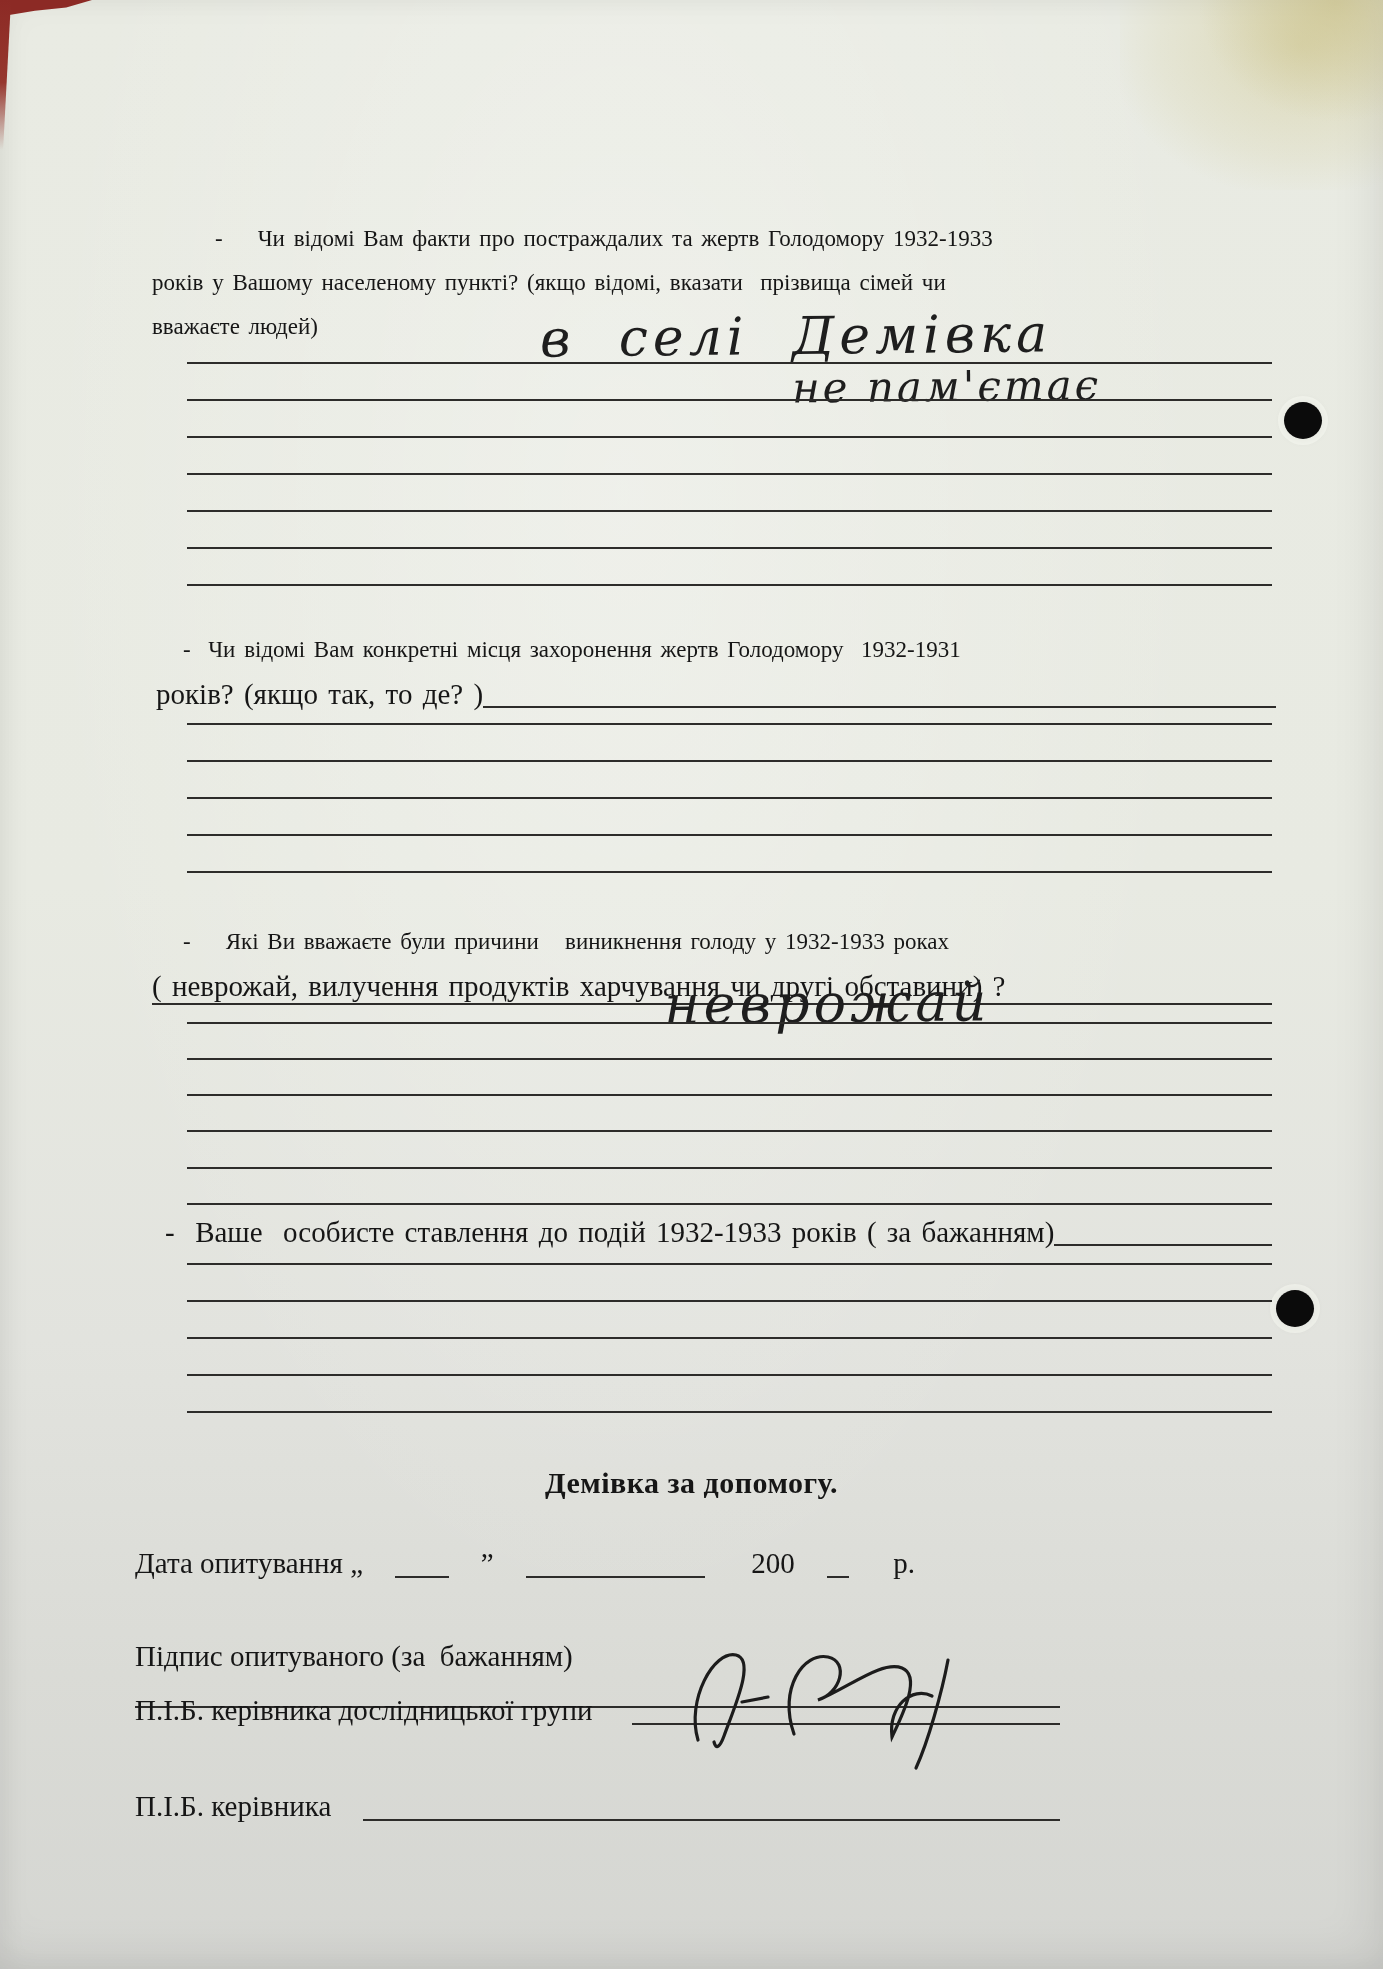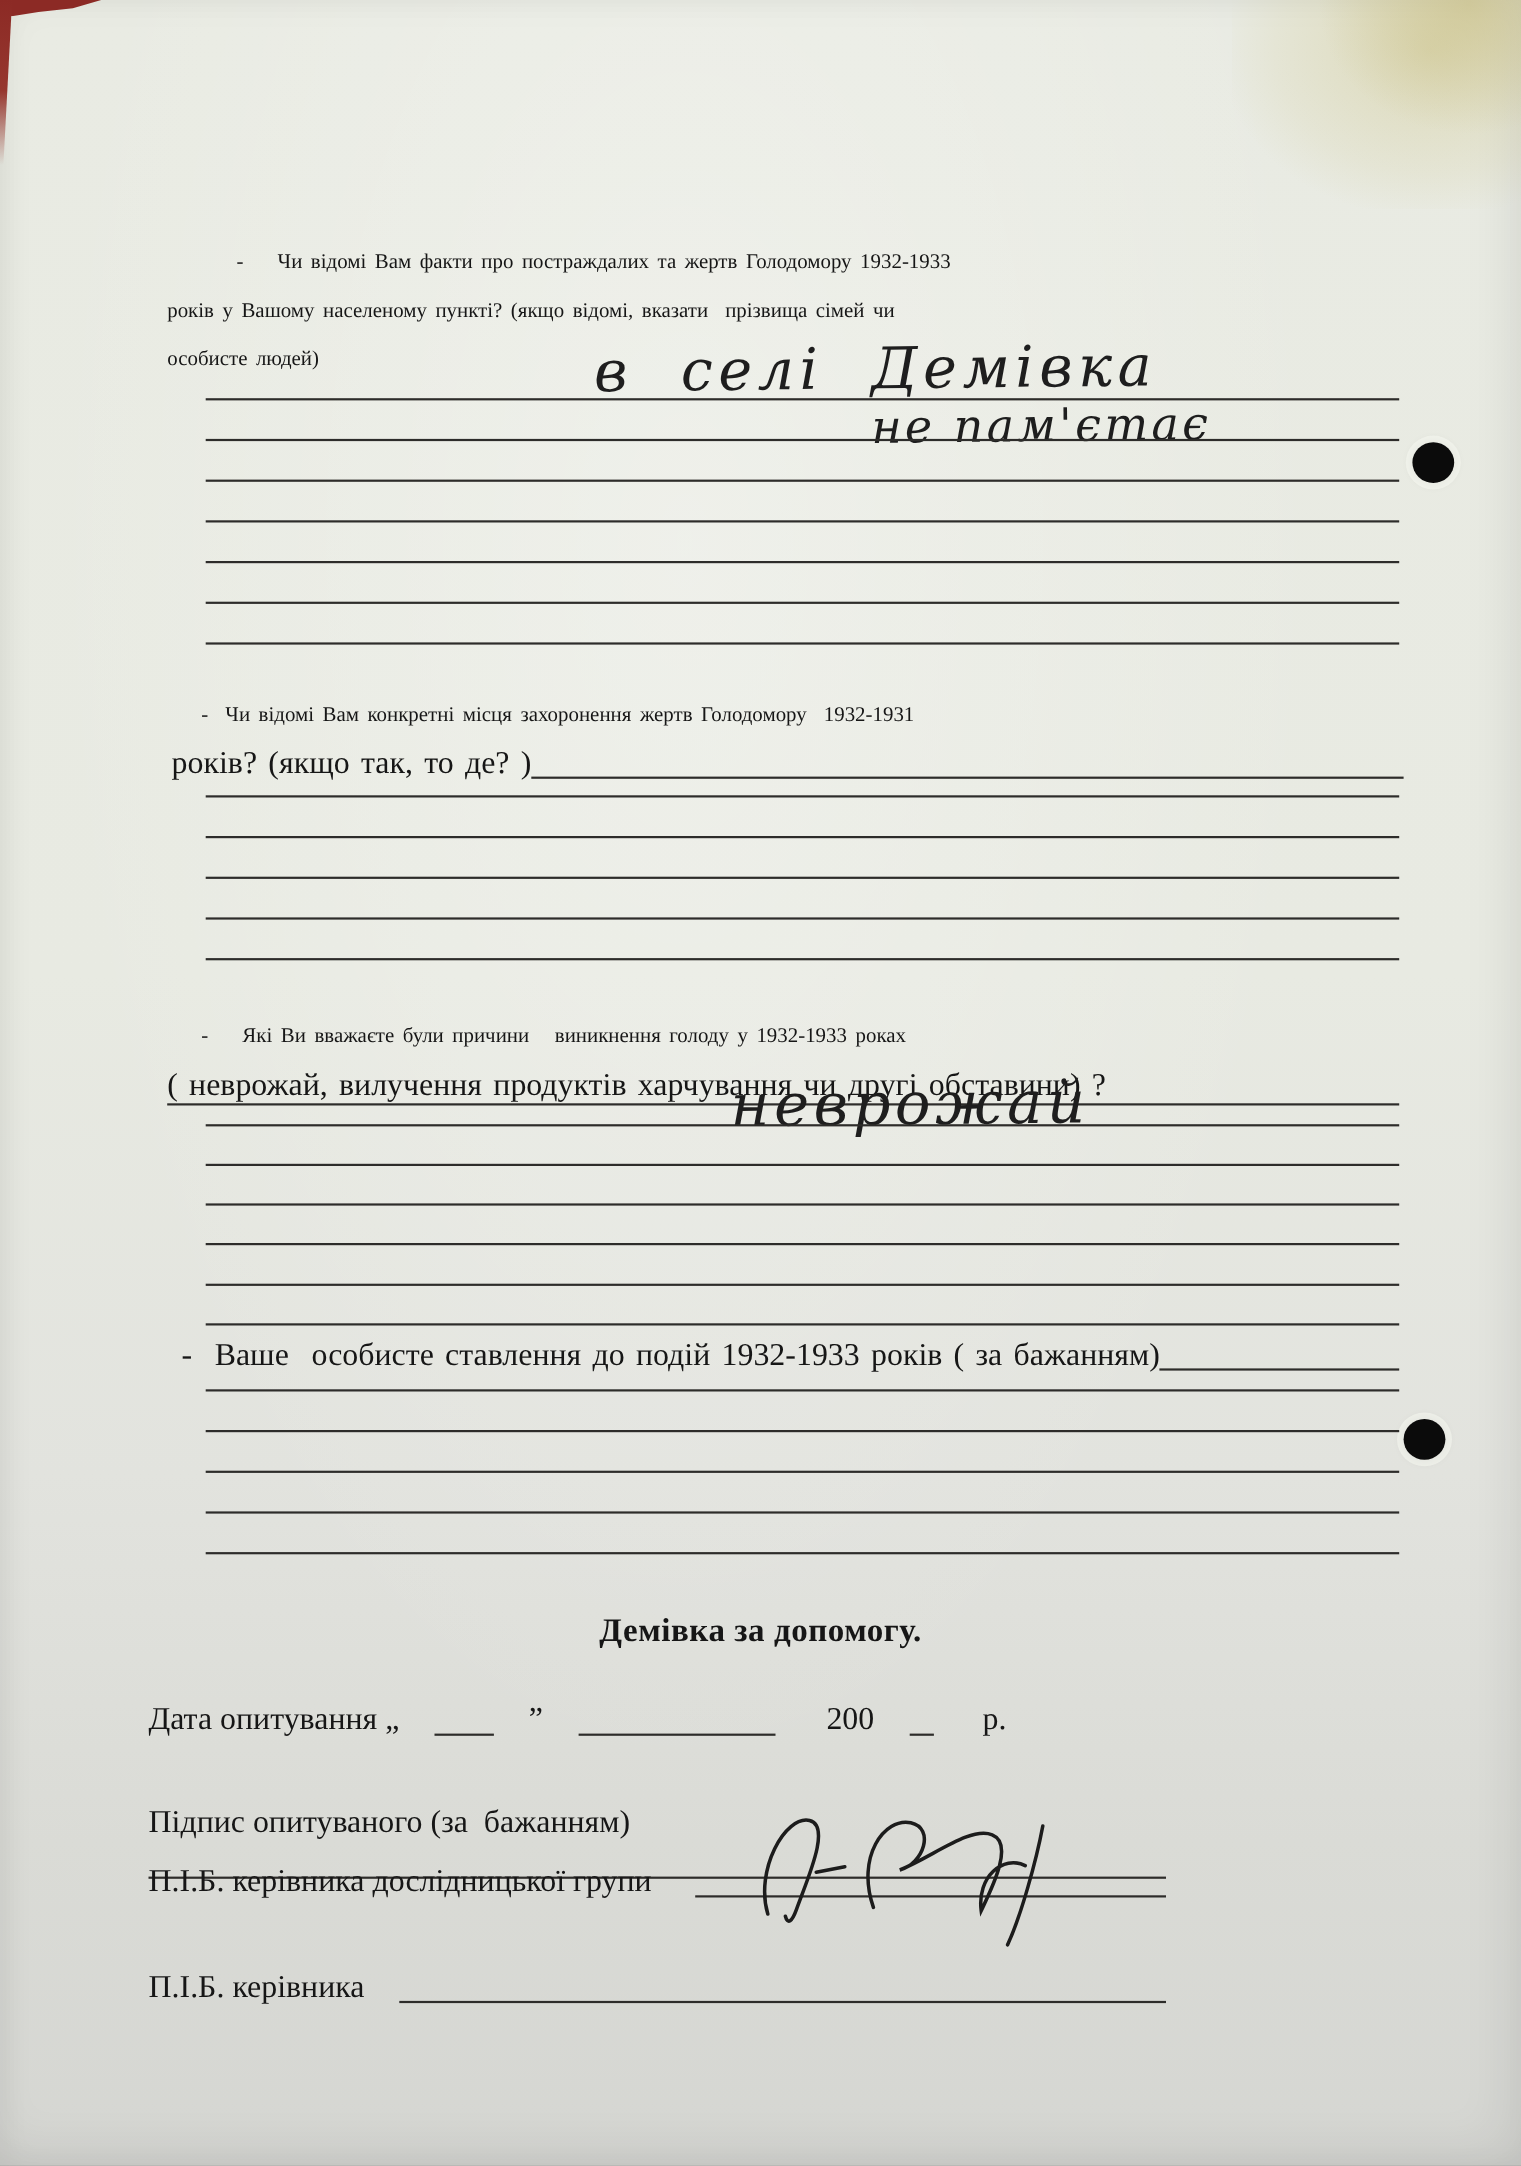--- a/index.html
+++ b/index.html
@@ -22,21 +22,21 @@
     clip-path:polygon(0 0,100% 0,28% 100%,0 100%);}
   .stain{position:absolute;left:1120px;top:-50px;width:300px;height:240px;
     background:
       radial-gradient(ellipse at 72% 22%, rgba(189,174,98,0.40) 0%, rgba(189,174,98,0) 45%),
       radial-gradient(ellipse at 60% 40%, rgba(205,195,132,0.45) 0%, rgba(205,195,132,0.15) 55%, rgba(205,195,132,0) 75%);}
   .hole{position:absolute;width:38px;height:37px;border-radius:50%;background:#0b0b0b;
     box-shadow:0 0 0 6px rgba(248,249,243,0.55), 0 0 10px rgba(0,0,0,0.15);}
   .hole-1{left:1284px;top:402px;}
   .hole-2{left:1276px;top:1290px;}
   
-  .qtext{position:absolute;font-size:19px;line-height:34px;white-space:pre;word-spacing:3px;}
+  .qtext{position:absolute;font-size:23px;line-height:34px;white-space:pre;word-spacing:3px;}
   .qrow{position:absolute;display:flex;align-items:baseline;font-size:29px;line-height:34px;}
   .qrow .txt{white-space:pre;word-spacing:3px;}
   .fill{flex:1 1 auto;align-self:stretch;border-bottom:2px solid #2d2c2a;margin-bottom:3px;min-width:40px;}
   .rule{position:absolute;left:187px;width:1085px;border-top:2px solid #2d2c2a;height:0;}
   
   .hw{position:absolute;font-family:"DejaVu Serif","Liberation Serif",serif;
     font-style:italic;color:#1e1e1e;white-space:pre;transform:rotate(-0.6deg);}
   .hw1{left:540px;top:306px;font-size:52px;letter-spacing:5px;word-spacing:22px;}
   .hw2{left:792px;top:362px;font-size:42px;letter-spacing:3px;}
   .hw3{left:664px;top:972px;font-size:54px;letter-spacing:4px;}
@@ -56,21 +56,21 @@
 <div class="paper">
 
   <div class="red-top"></div>
   <div class="red-left"></div>
   <div class="stain"></div>
   <div class="hole hole-1"></div>
   <div class="hole hole-2"></div>
 
   <div class="qtext" style="top:222px;left:215px;">-    Чи відомі Вам факти про постраждалих та жертв Голодомору 1932-1933</div>
   <div class="qtext" style="top:266px;left:152px;">років у Вашому населеному пункті? (якщо відомі, вказати  прізвища сімей чи</div>
-  <div class="qtext" style="top:310px;left:152px;">особисте людей)</div>
+  <div class="qtext" style="top:310px;left:152px;">вважаєте людей)</div>
   <div class="hw hw1">в селі Демівка</div>
   <div class="hw hw2">не пам'єтає</div>
   <div class="rule" style="top:362px;"></div>
   <div class="rule" style="top:399px;"></div>
   <div class="rule" style="top:436px;"></div>
   <div class="rule" style="top:473px;"></div>
   <div class="rule" style="top:510px;"></div>
   <div class="rule" style="top:547px;"></div>
   <div class="rule" style="top:584px;"></div>
 

